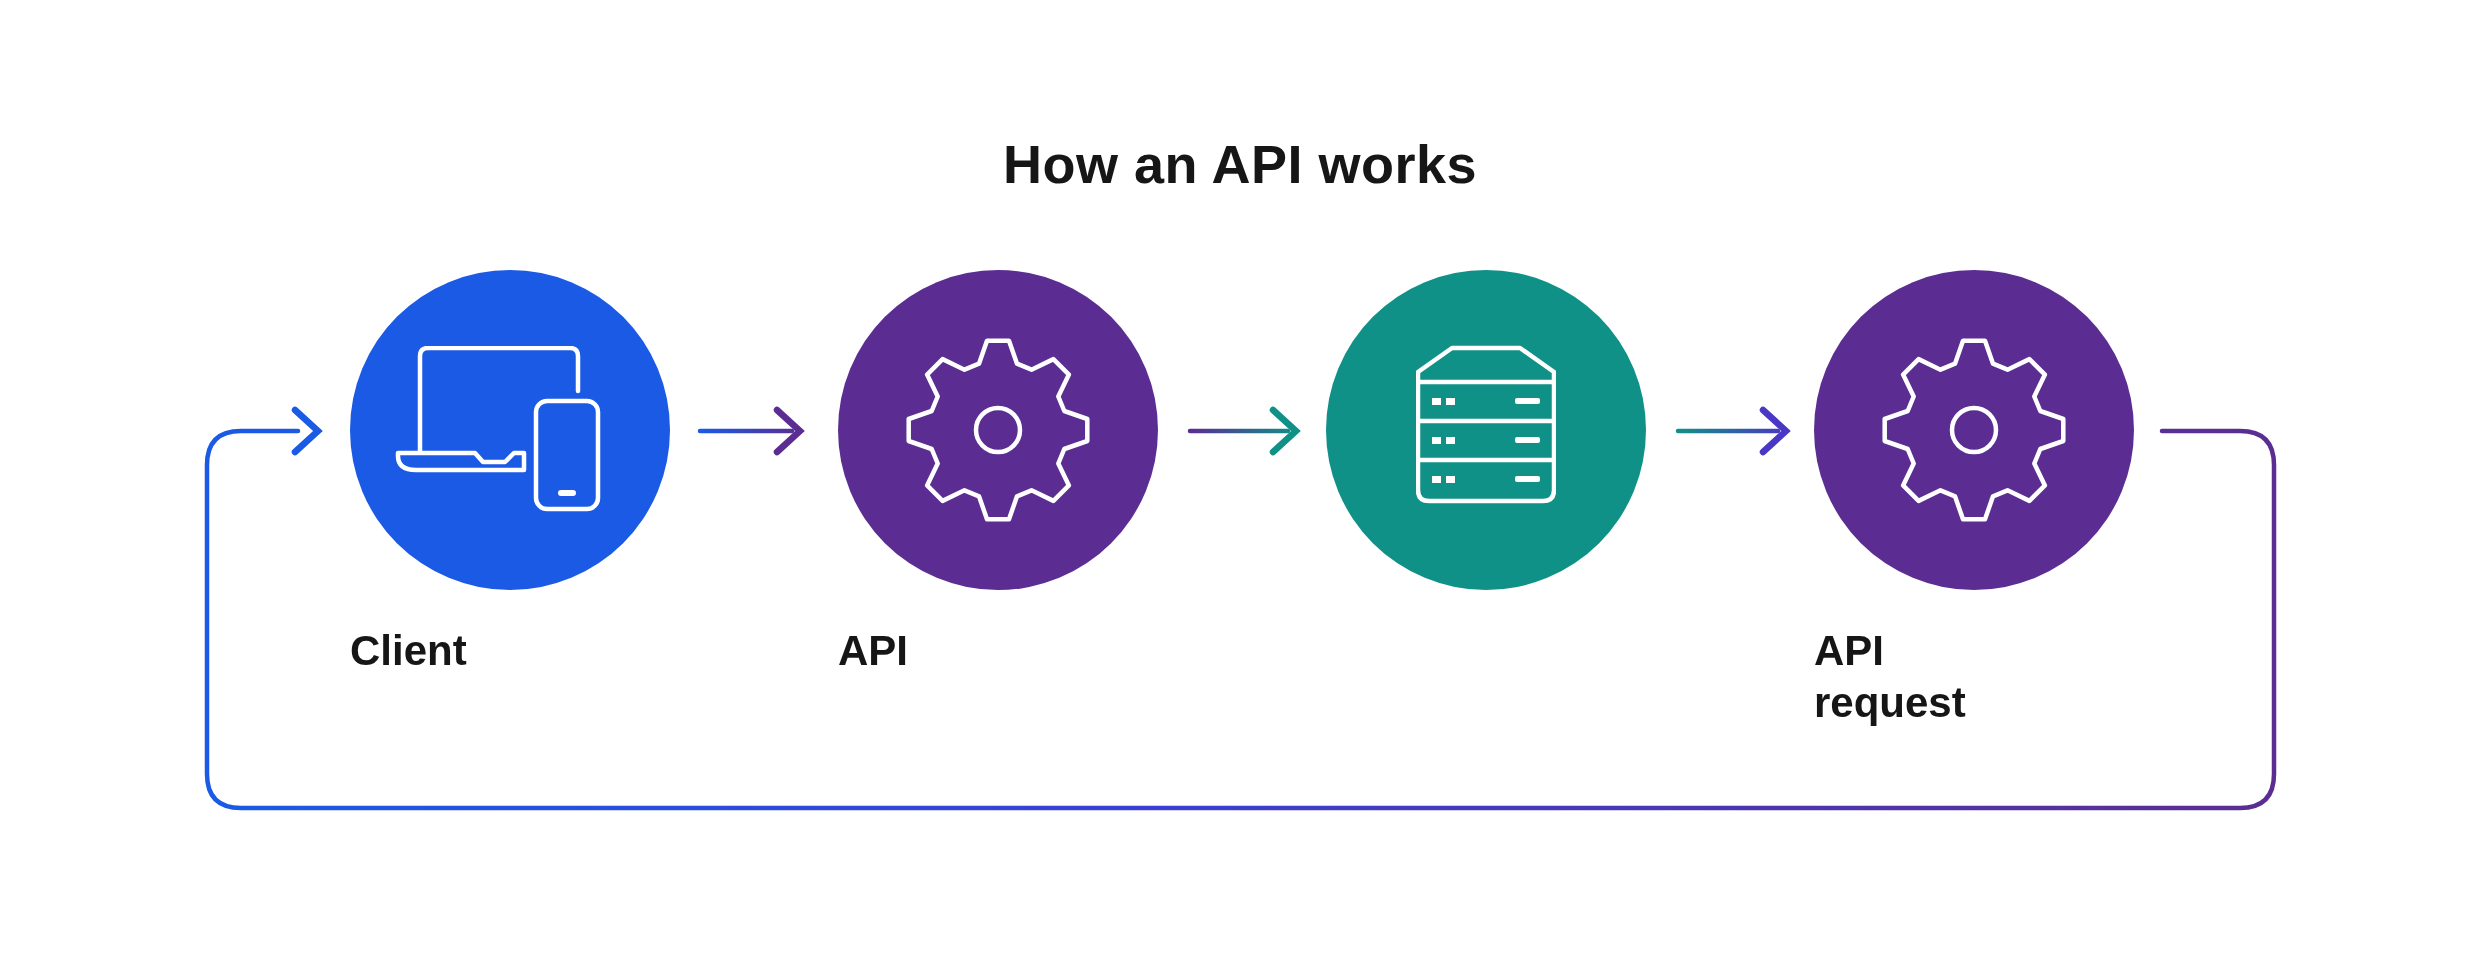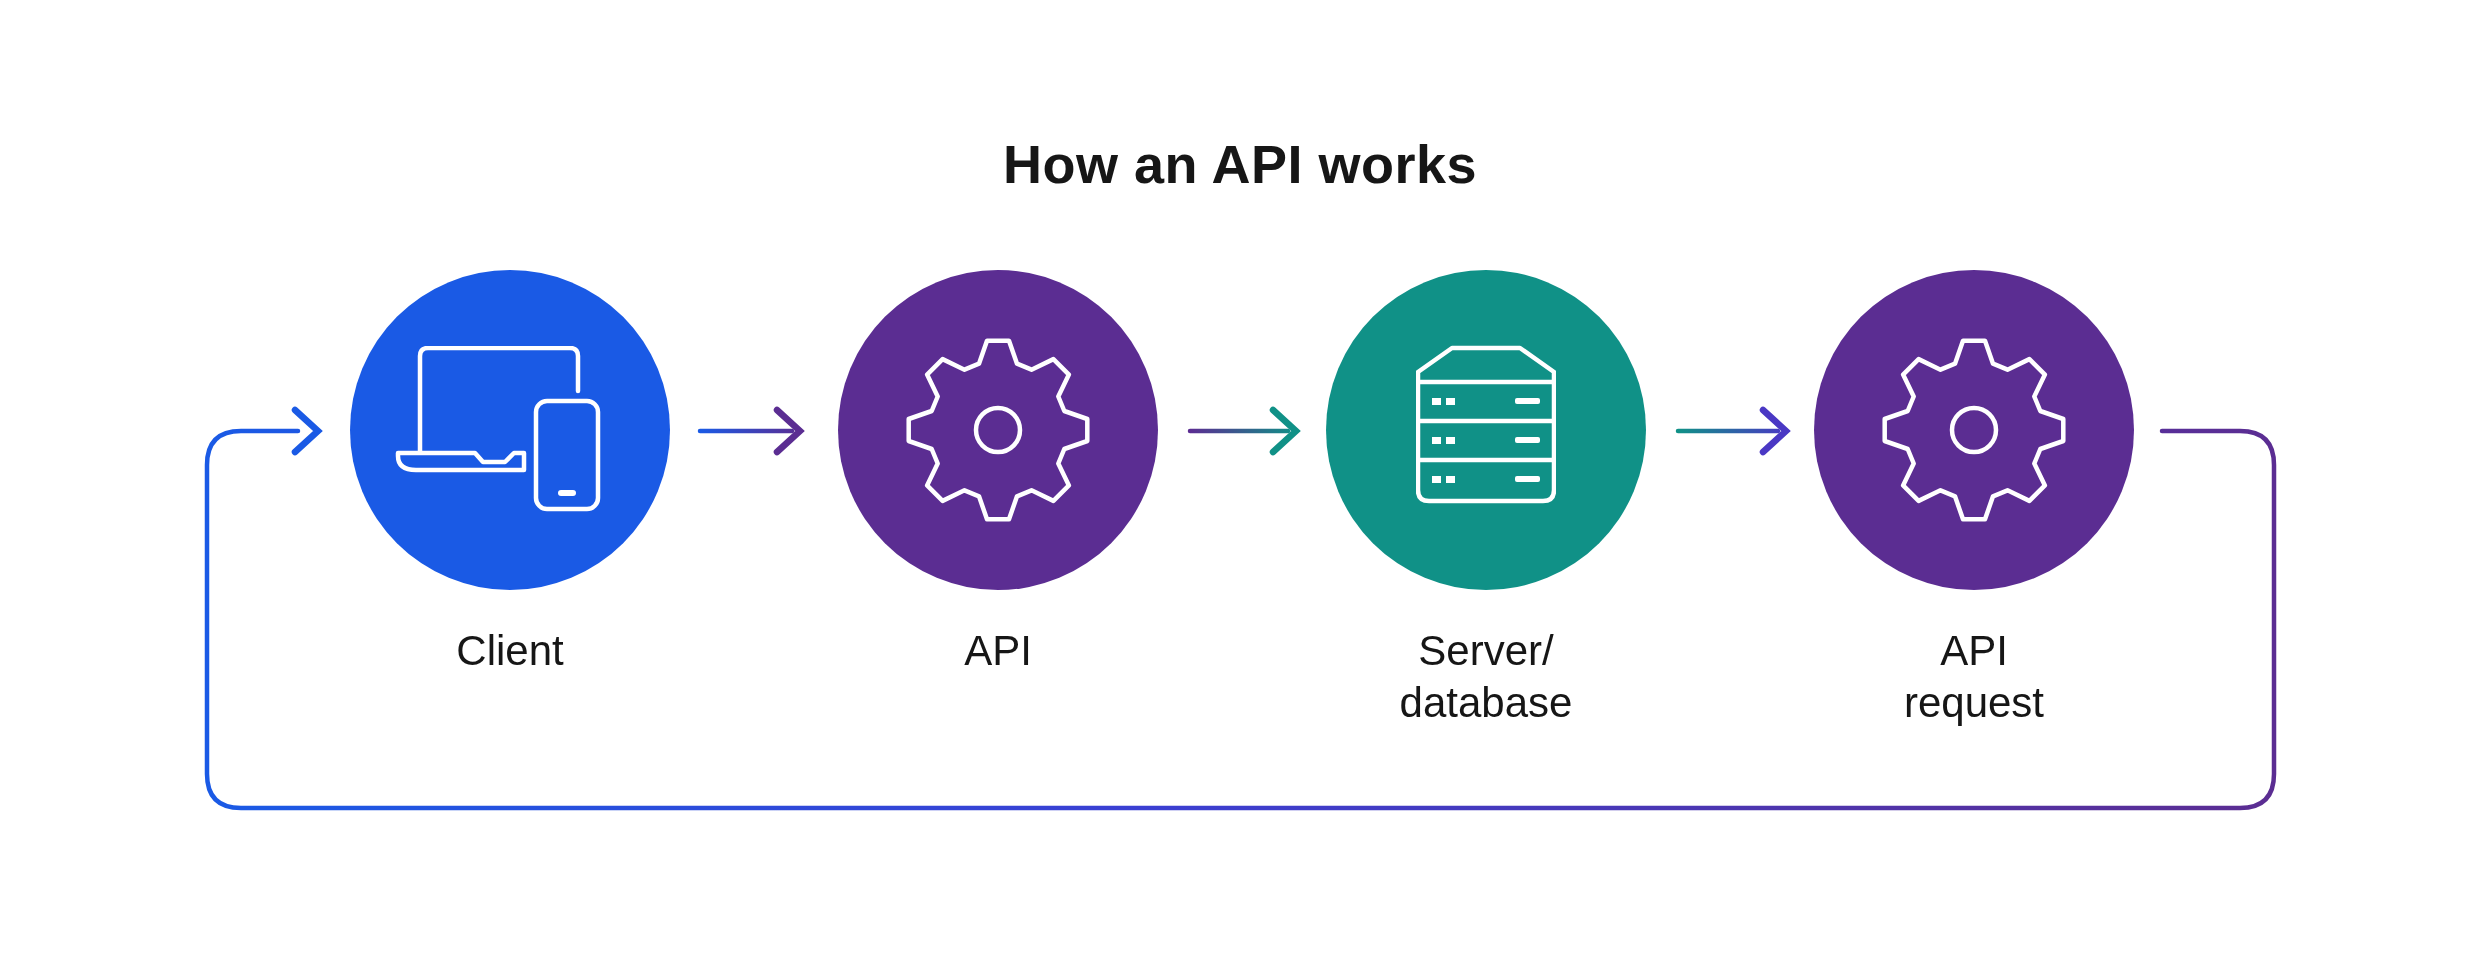--- a/index.html
+++ b/index.html
@@ -14,21 +14,21 @@
     position:absolute;top:88px;left:0;width:2480px;
     text-align:center;font-size:54px;font-weight:700;
     color:var(--ink,#161616);letter-spacing:0.5px;margin-top:45px;
   }
   .flow-svg{position:absolute;left:0;top:0;width:2480px;height:961px;}
   .step{position:absolute;top:270px;width:320px;}
   .circle{width:320px;height:320px;border-radius:50%;position:relative;}
   .circle svg{position:absolute;}
   .icon-stroke{fill:none;stroke:var(--white,#fff);stroke-width:4.5;stroke-linejoin:round;stroke-linecap:round;}
   .icon-fill{fill:var(--white,#fff);stroke:none;}
-  .label{margin-top:35px;text-align:center;font-size:42px;font-weight:400;
+  .label{margin-top:35px;text-align:left;font-size:42px;font-weight:700;
     line-height:52px;color:var(--ink,#161616);}
   .label span{display:block;}
   .shaft{fill:none;stroke-width:4.5;stroke-linecap:round;}
   .head{fill:none;stroke-width:6.5;stroke-linecap:round;stroke-linejoin:miter;}
   .stop-blue{stop-color:var(--blue,#1A5AE5);}
   .stop-purple{stop-color:var(--purple,#5B2D92);}
   .stop-teal{stop-color:var(--teal,#109187);}
   .stop-indigo{stop-color:var(--indigo,#3A3FD2);}
   .stop-violet{stop-color:var(--violet,#4A38C4);}
 </style>
@@ -120,24 +120,20 @@
           <rect class="icon-fill" x="99" y="54" width="25" height="6" rx="2"></rect>
           <rect class="icon-fill" x="16" y="93" width="9" height="7"></rect>
             <rect class="icon-fill" x="30" y="93" width="9" height="7"></rect>
           <rect class="icon-fill" x="99" y="93" width="25" height="6" rx="2"></rect>
           <rect class="icon-fill" x="16" y="132" width="9" height="7"></rect>
             <rect class="icon-fill" x="30" y="132" width="9" height="7"></rect>
           <rect class="icon-fill" x="99" y="132" width="25" height="6" rx="2"></rect>
         </g>
       </svg>
     </div>
-    <div class="label">
-      <span>Server/</span>
-      <span>database</span>
-    </div>
   </div>
 
   <div class="step" style="left:1814px">
     <div class="circle" style="background: rgb(91, 45, 146);">
       <svg style="left:65px;top:65px" width="190" height="190" viewBox="0 0 190 190" xmlns="http://www.w3.org/2000/svg">
         <path class="icon-stroke" d="M76.0 28.7L84.0 5.7L106.0 5.7L114.0 28.7L128.5 34.7L150.4 24.1L165.9 39.6L155.3 61.5L161.3 76.0L184.3 84.0L184.3 106.0L161.3 114.0L155.3 128.5L165.9 150.4L150.4 165.9L128.5 155.3L114.0 161.3L106.0 184.3L84.0 184.3L76.0 161.3L61.5 155.3L39.6 165.9L24.1 150.4L34.7 128.5L28.7 114.0L5.7 106.0L5.7 84.0L28.7 76.0L34.7 61.5L24.1 39.6L39.6 24.1L61.5 34.7Z"></path>
         <circle class="icon-stroke" cx="95" cy="95" r="22"></circle>
       </svg>
     </div>
     <div class="label">

